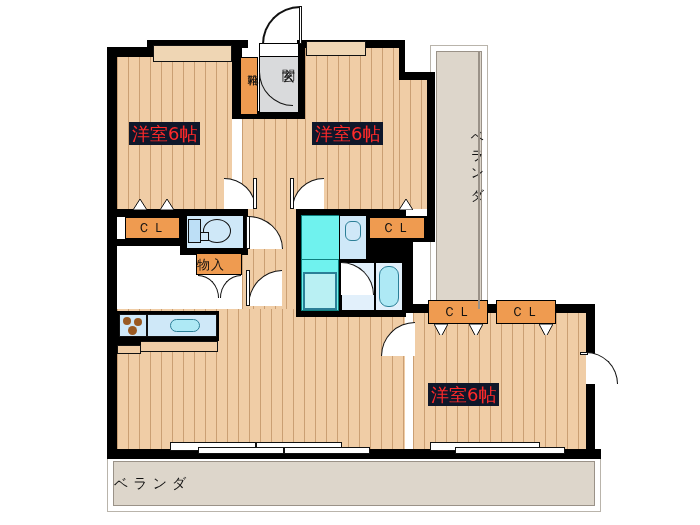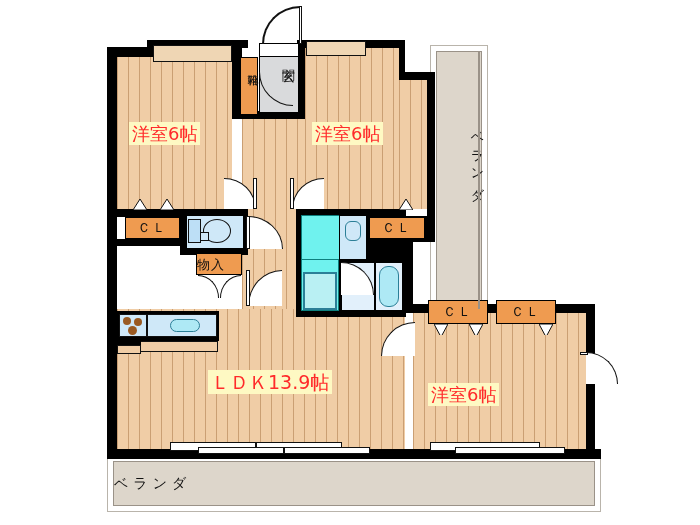--- a/index.html
+++ b/index.html
@@ -25,21 +25,21 @@
             display:flex;align-items:center;justify-content:center;height:100%;
             font-family:"DejaVu Sans","Liberation Sans",sans-serif;}
   .kitchen{background:#6ff2ee;border:1px solid #0d7f7d;}
   .wet{background:#cfe8f8;border:1px solid #000;}
   .wetlite{background:#e2f0fb;border:1px solid #000;}
   .white{background:#ffffff;border:1px solid #000;}
   .entry{background:#d9dadc;border:1px solid #000;}
 
   
   .rname{
-    color:#ff2a2a;background:#fef9c3;
+    color:#ff2a2a;background:#0f172a;
     font-size:18px;line-height:20px;letter-spacing:0px;
     padding:1px 3px;white-space:nowrap;
     font-family:"DejaVu Sans","Liberation Sans",sans-serif;
   }
   .rname.big{font-size:19px;}
   
   .blabel{color:#111;font-size:12px;line-height:12px;text-align:center;
           writing-mode:vertical-rl;}
   .blabel-h{color:#111;font-size:13px;line-height:14px;text-align:left;}
 
@@ -199,23 +199,20 @@
   <div class="abs closet" style="left:369px;top:217px;width:56px;height:22px;"></div>
   <div class="abs" style="left:369px;top:217px;width:56px;height:22px;">
     <div class="cl-label">ＣＬ</div>
   </div>
   <div class="abs tri-o" style="left:399px;top:199px;">
     <svg width="14" height="11" viewBox="0 0 14 11">
         <polygon points="7,0 0,11 14,11" fill="#fff" stroke="#111" stroke-width="1"></polygon>
       </svg>
   </div>
 
-  <div class="abs" style="left:208px;top:372px;">
-    <span class="rname big">ＬＤＫ13.9帖</span>
-  </div>
 
   <div class="abs wall" style="left:117px;top:311px;width:102px;height:30px;"></div>
   <div class="abs stove" style="left:119px;top:314px;width:28px;height:23px;">
     <div class="burner" style="left:3px;top:2px;width:8px;height:8px;"></div>
     <div class="burner" style="left:14px;top:3px;width:8px;height:8px;"></div>
     <div class="burner" style="left:8px;top:11px;width:9px;height:9px;"></div>
   </div>
   <div class="abs sink" style="left:147px;top:314px;width:70px;height:23px;">
     <div class="abs basin" style="left:22px;top:4px;width:30px;height:13px;"></div>
   </div>

